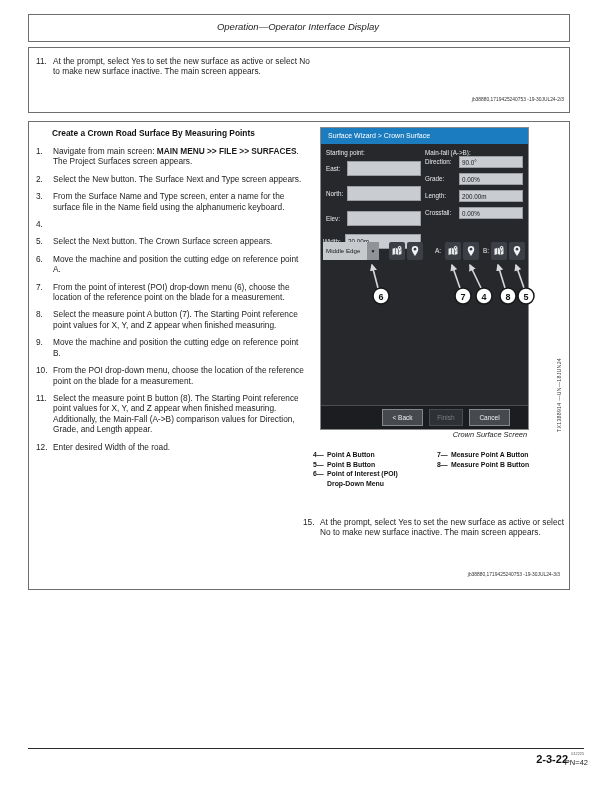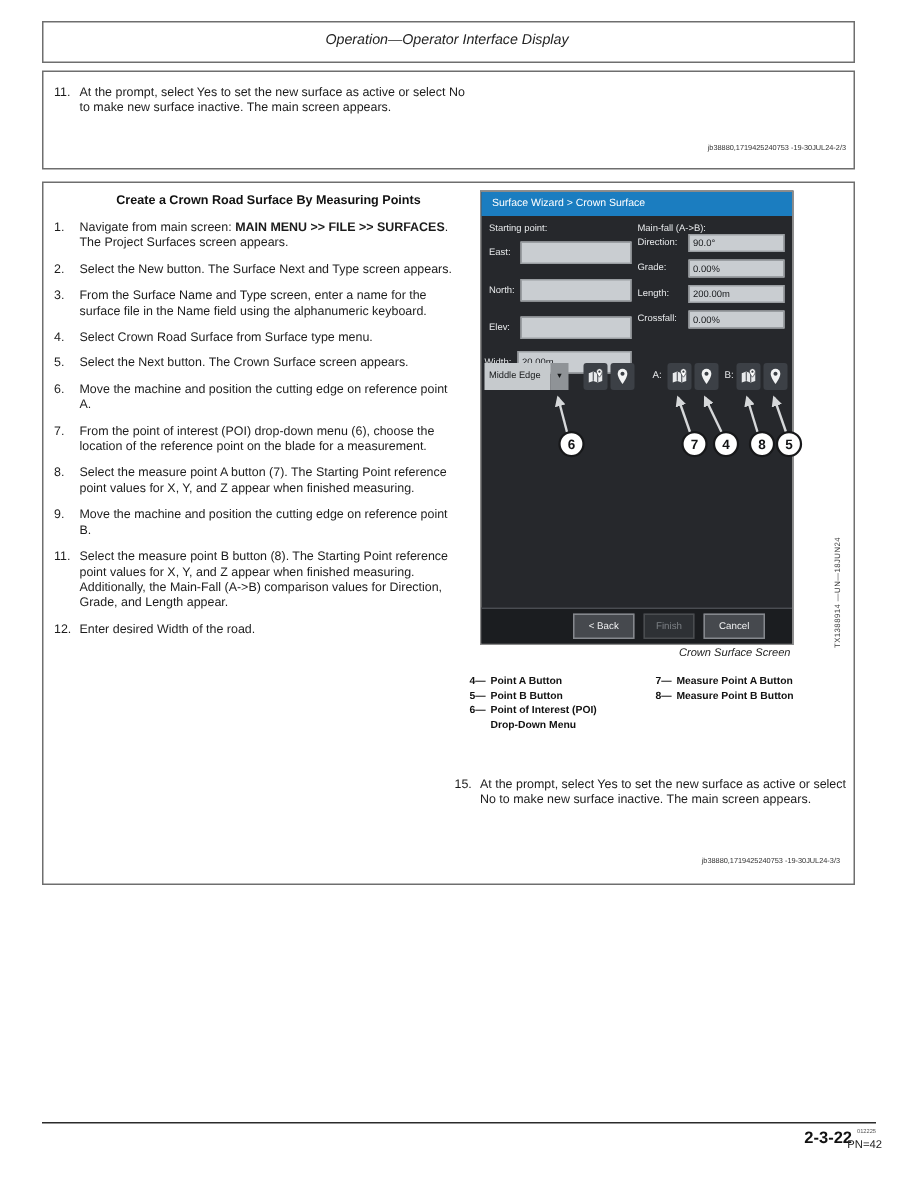--- a/index.html
+++ b/index.html
@@ -14,21 +14,21 @@
   
   .hdr-title{top:21px;left:28px;width:540px;text-align:center;font-size:9.5px;font-style:italic;color:#222;}
 
   
   .note-text{left:36px;top:56px;width:282px;font-size:8.3px;line-height:10.4px;display:flex;}
   .note-text .num{width:17px;flex:none;}
   .ref-small{font-size:4.9px;color:#333;text-align:right;}
 
   
   .instr{left:36px;top:128px;width:270px;}
-  .instr h3{margin:0 0 8px 16px;font-size:8.4px;line-height:10px;color:#111;text-align:center;}
+  .instr h3{margin:0 0 8px 16px;font-size:8.4px;line-height:10px;color:#111;}
   .step{display:flex;margin-bottom:7px;font-size:8.3px;line-height:10.4px;}
   .step .num{width:17px;flex:none;}
   .step b{font-weight:bold;}
 
   
   .dialog{left:320px;top:127px;width:207px;height:301px;background:#26282c;border:1px solid #8a8a8a;overflow:visible;}
   .dlg-title{position:absolute;left:0;top:0;width:100%;height:16px;background:#1b7dc0;color:#fff;
     font-size:7px;line-height:16px;padding-left:7px;box-sizing:border-box;}
   .dlg-label{position:absolute;color:#e7e9eb;font-size:6.3px;white-space:nowrap;}
   .dlg-field{position:absolute;background:#c9cdd1;border:1px solid #9a9ea2;box-sizing:border-box;
@@ -90,41 +90,44 @@
   <div class="step">
       <span class="num">2.</span>
       <span>Select the New button. The Surface Next and Type screen appears.</span>
     </div>
   <div class="step">
       <span class="num">3.</span>
       <span>From the Surface Name and Type screen, enter a name for the surface file in the Name field using the alphanumeric keyboard.</span>
     </div>
   <div class="step">
       <span class="num">4.</span>
-      <span>Select Crown Road Surface from Surface type menu.</span>
     </div>
   <div class="step">
       <span class="num">5.</span>
       <span>Select the Next button. The Crown Surface screen appears.</span>
     </div>
   <div class="step">
       <span class="num">6.</span>
       <span>Move the machine and position the cutting edge on reference point A.</span>
     </div>
   <div class="step">
       <span class="num">7.</span>
       <span>From the point of interest (POI) drop-down menu (6), choose the location of the reference point on the blade for a measurement.</span>
     </div>
   <div class="step">
       <span class="num">8.</span>
       <span>Select the measure point A button (7). The Starting Point reference point values for X, Y, and Z appear when finished measuring.</span>
     </div>
   <div class="step">
       <span class="num">9.</span>
       <span>Move the machine and position the cutting edge on reference point B.</span>
+    </div>
+  <div class="step">
+      <span class="num">10.</span>
+      <span>From the POI drop-down menu, choose the location of the reference point on the blade for a measurement.</span>
     </div>
   <div class="step">
       <span class="num">11.</span>
       <span>Select the measure point B button (8). The Starting Point reference point values for X, Y, and Z appear when finished measuring. Additionally, the Main-Fall (A-&gt;B) comparison values for Direction, Grade, and Length appear.</span>
     </div>
   <div class="step">
       <span class="num">12.</span>
       <span>Enter desired Width of the road.</span>
     </div>
 </div>

